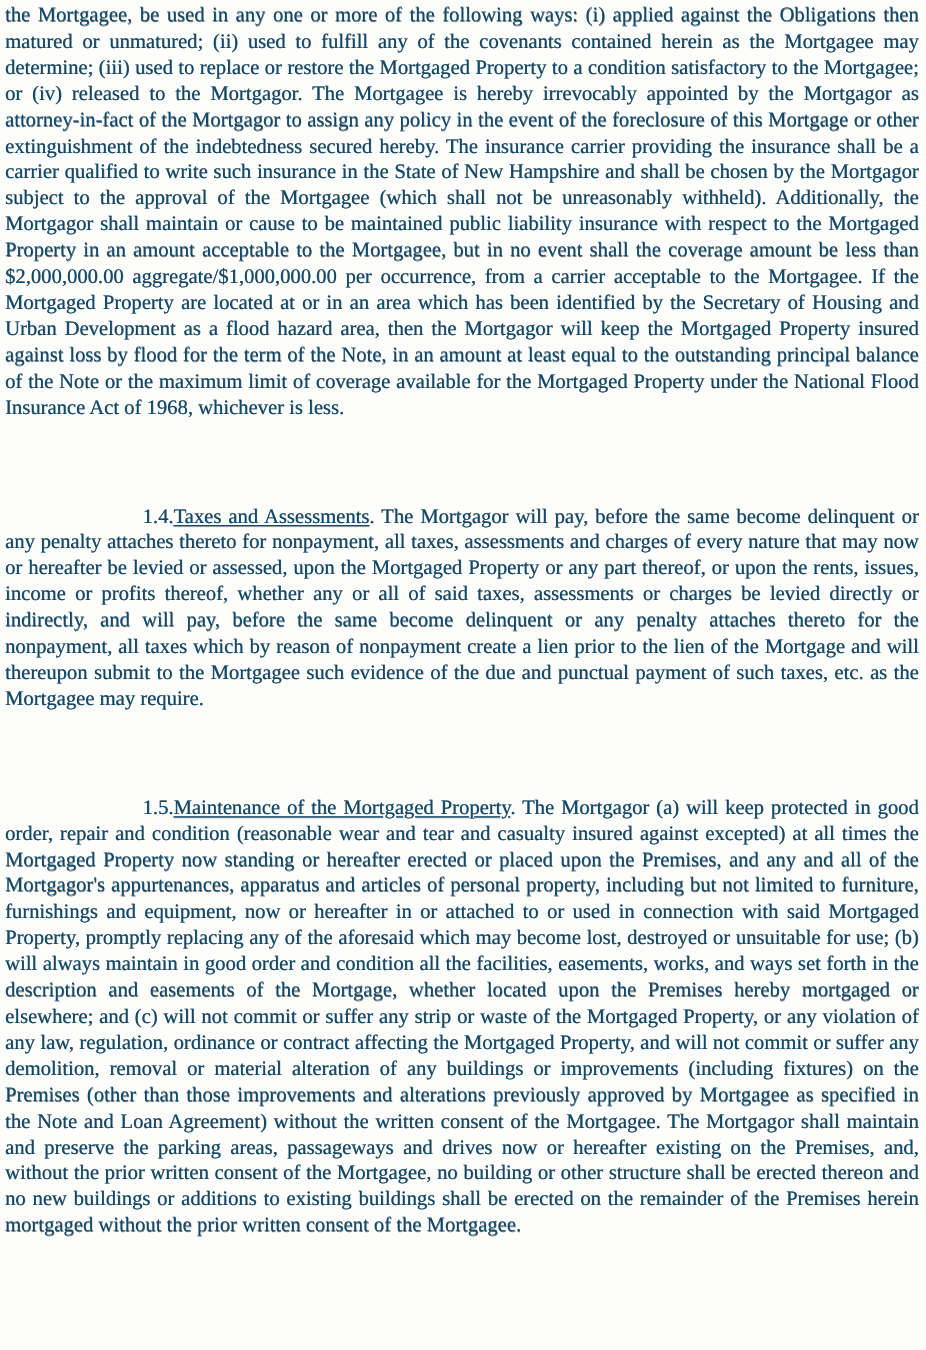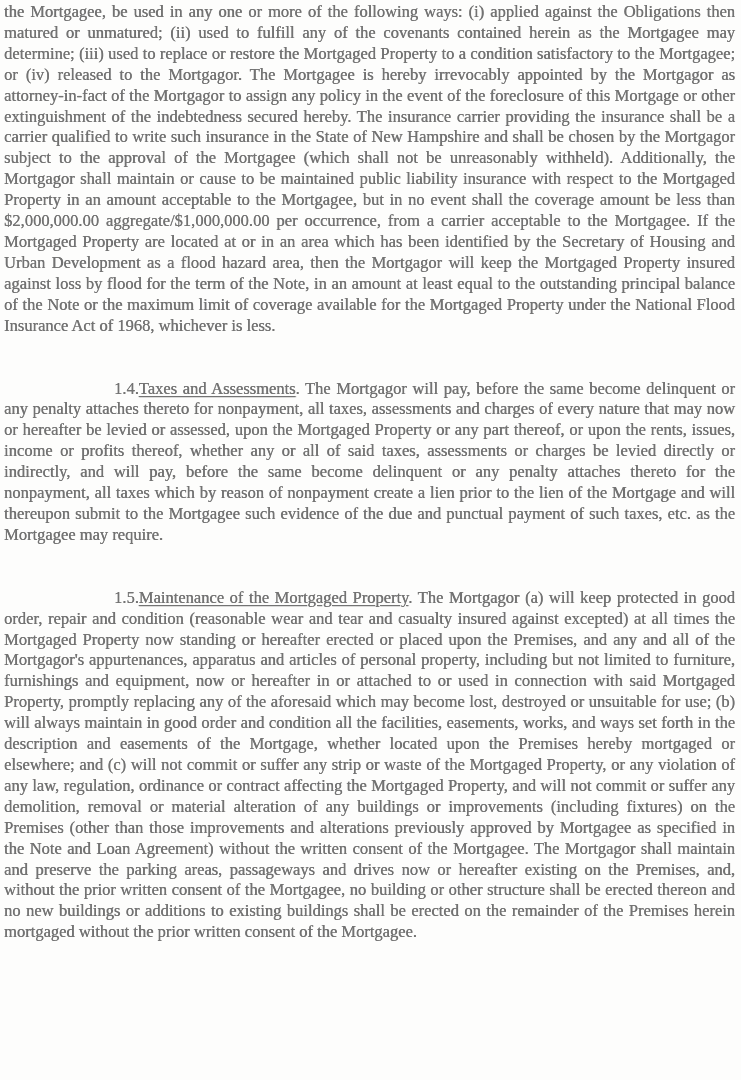--- a/index.html
+++ b/index.html
@@ -14,30 +14,30 @@
   }
   .page {
     box-sizing: border-box;
     width: 741px;
     height: 1080px;
     padding: 2px 6px 0 4px;
     background: #fdfdfc;
     font-family: "Liberation Serif", "DejaVu Serif", serif;
     font-size: 16.5px;
     line-height: 20.9px;
-    color: #737373;
+    color: #0c4a6e;
     text-align: justify;
     
     text-shadow: 0.35px 0.25px 0.3px rgba(0,0,0,0.55);
   }
   p.para {
     margin: 0;
   }
   p.section {
-    margin-top: 42px;
+    margin-top: 66px;
     text-indent: 110px;
     font-family: Liberation Serif, serif;
   }
   .u {
     text-decoration: underline;
     text-underline-offset: 2px;
   }
 </style>
 </head>
 <body>

